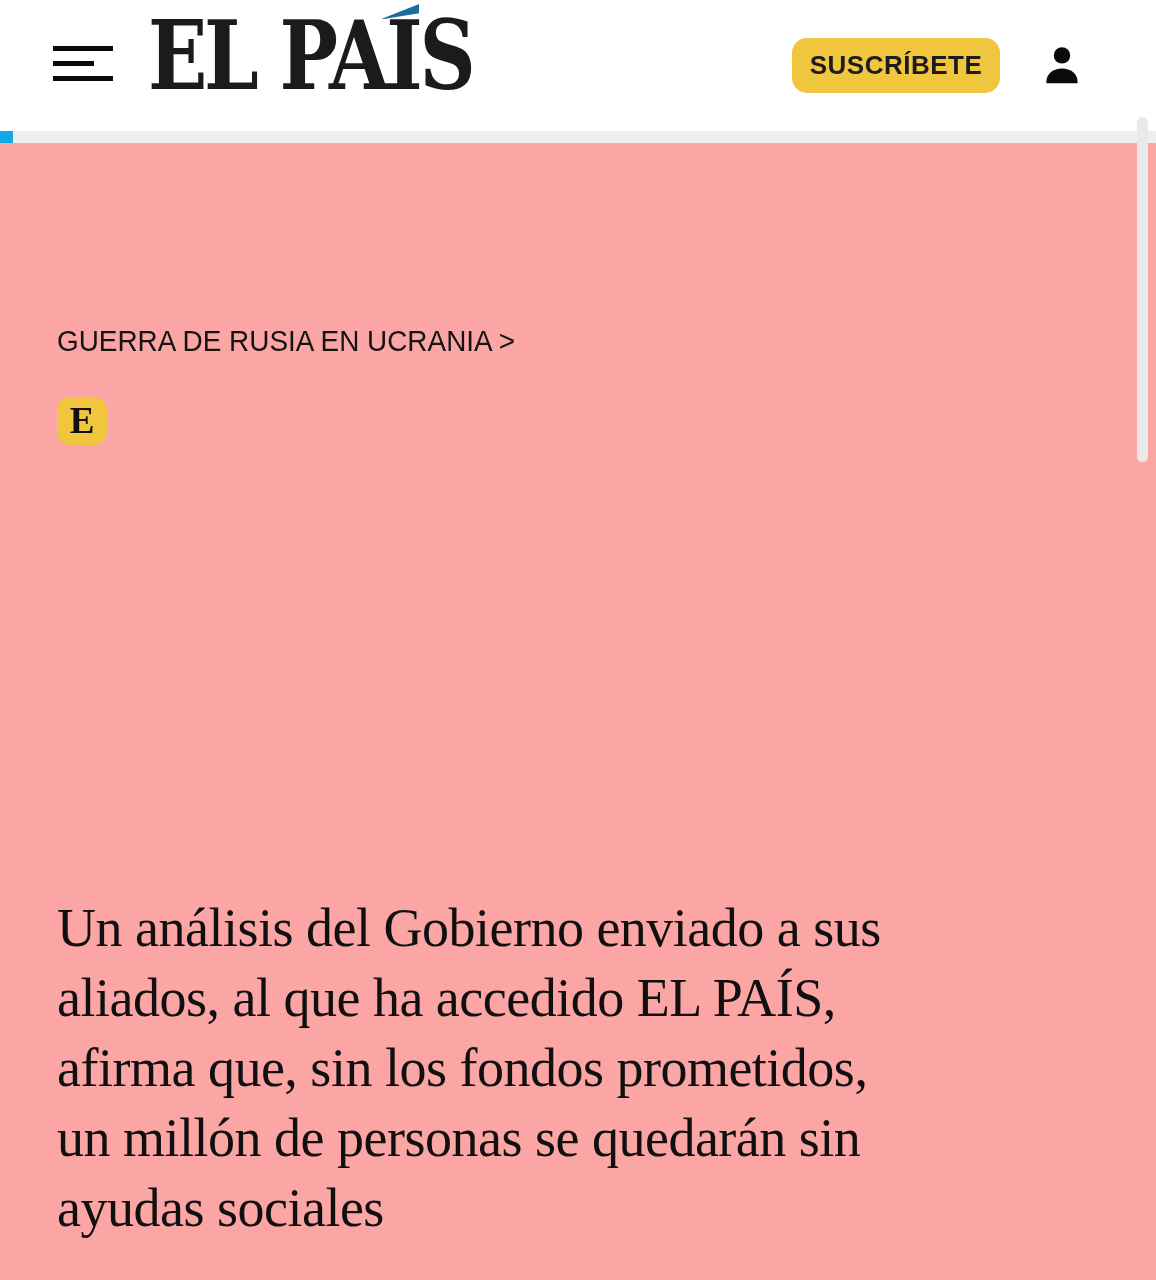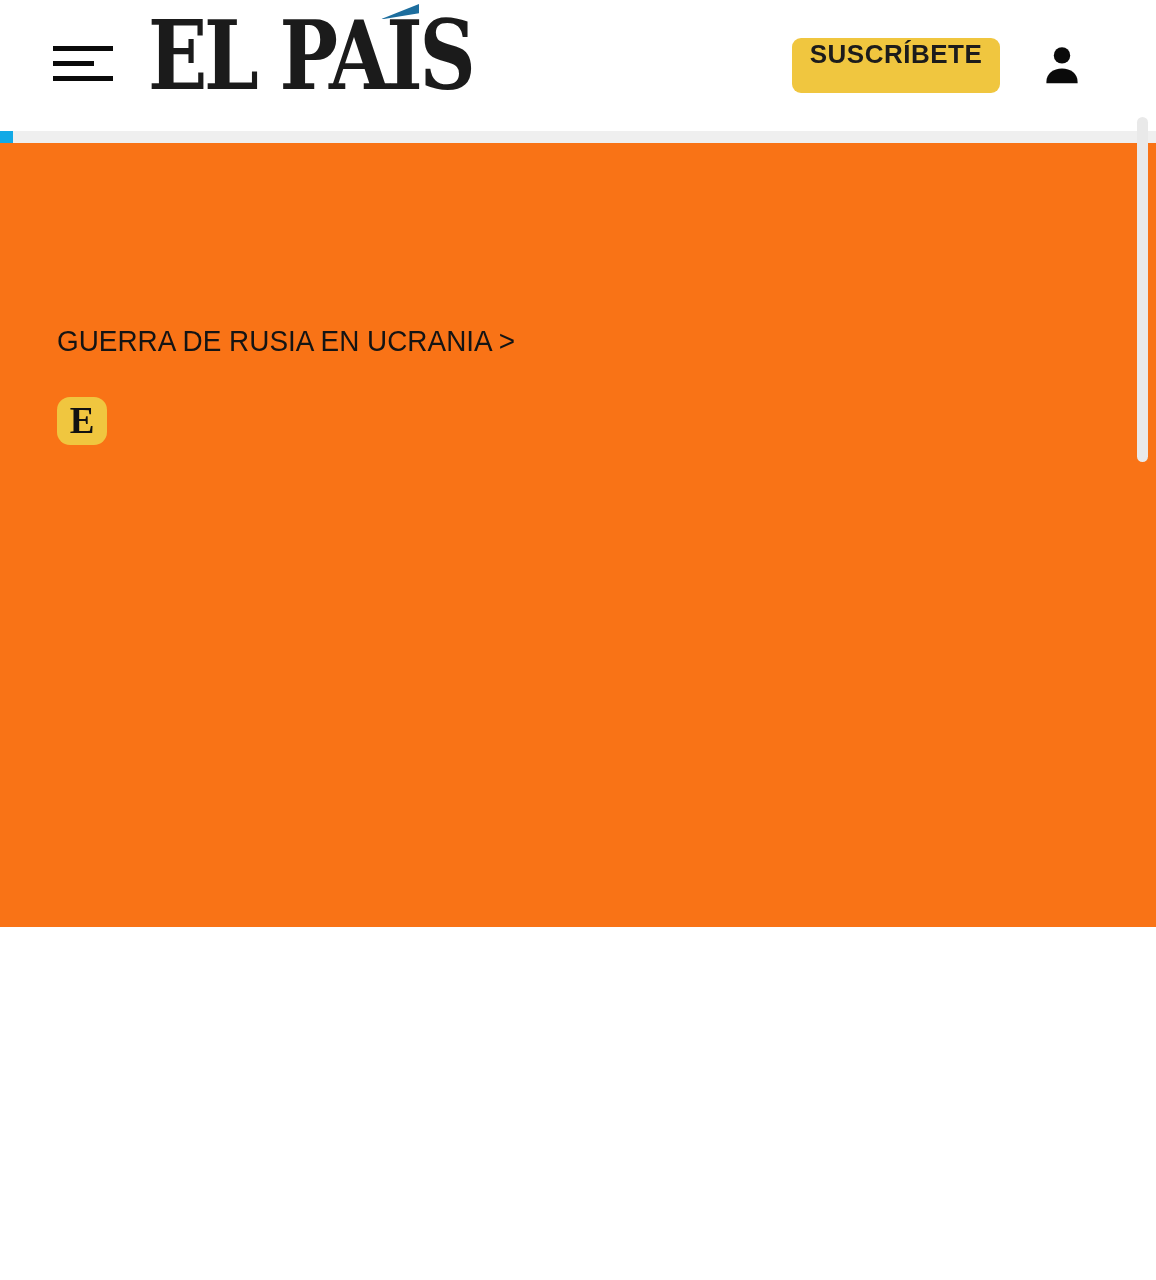--- a/index.html
+++ b/index.html
@@ -4,22 +4,22 @@
 <style>
   html, body {
     margin: 0;
     padding: 0;
     background: #ffffff;
     font-family: "Liberation Sans", sans-serif;
   }
   #canvas {
     position: relative;
     width: 1156px;
-    height: 927px;
-    background: #f97316;
+    height: 1280px;
+    background: #fca5a5;
     overflow: hidden;
   }
 
   
   .header {
     position: absolute;
     left: 0; top: 0;
     width: 1156px;
     height: 131px;
     background: #ffffff;
@@ -65,27 +65,28 @@
     background: #1d6e9e;
     clip-path: polygon(0% 100%, 100% 0%, 100% 62%, 7% 100%);
   }
 
   .subscribe-btn {
     position: absolute;
     left: 792px; top: 38px;
     width: 208px; height: 55px;
     background: #f0c63f;
     border: none;
-    border-radius: 9px;
+    border-radius: 15px;
     font-family: "Liberation Sans", sans-serif;
     font-weight: 700;
     font-size: 26px;
     letter-spacing: 0.5px;
     color: #1c1c1c;
     display: flex;
+    align-items: center;
     justify-content: center;
     cursor: pointer;
   }
 
   .profile-btn {
     position: absolute;
     left: 1038px; top: 40px;
     width: 48px; height: 50px;
     background: transparent;
     border: none;
@@ -217,14 +218,19 @@
   <div class="scrollbar-thumb"></div>
 
   <a class="breadcrumb" href="#">GUERRA DE RUSIA EN UCRANIA &gt;</a>
 
   <h1 class="headline" style="margin:0;">
     <span class="premium-badge">
       <span>E</span>
     </span>
   </h1>
 
+  <h2 class="subtitle" style="margin:0;">Un análisis del Gobierno enviado a sus
+aliados, al que ha accedido EL PAÍS,
+afirma que, sin los fondos prometidos,
+un millón de personas se quedarán sin
+ayudas sociales</h2>
 
 </div>
 
 </body></html>

